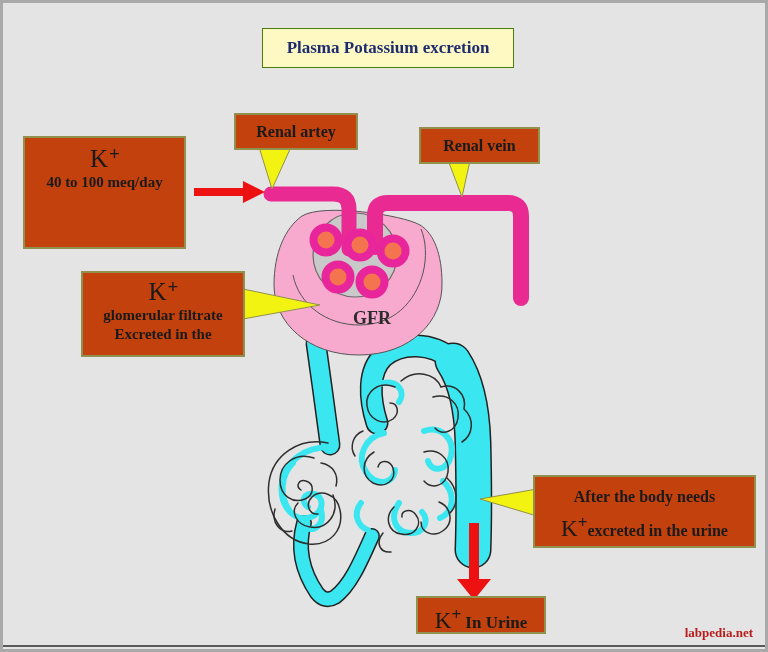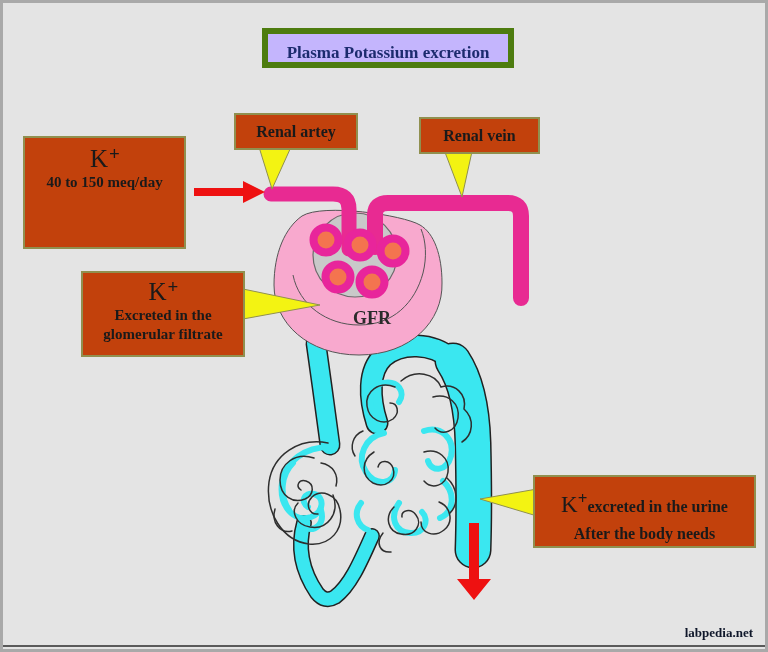--- a/index.html
+++ b/index.html
@@ -4,36 +4,36 @@
 <style>
   html,body{margin:0;padding:0;background:#cfcfcf;}
   #frame{
     position:relative;width:768px;height:652px;box-sizing:border-box;
     background:#e4e4e4;border:3px solid #a9a9a9;overflow:hidden;
     font-family:"Liberation Serif","DejaVu Serif",serif;
   }
   #artwork{position:absolute;left:0;top:0;z-index:1;}
   .box{position:absolute;z-index:2;background:#c2410c;border:2px solid #90904f;
        color:#1a1a1a;font-weight:bold;text-align:center;box-sizing:border-box;}
-  #title-box{left:259px;top:25px;width:252px;height:40px;background:#c4b5fd;
-       border:6px solid #4d7c0f;color:#1c2b6e;font-size:17px;line-height:37px;}
+  #title-box{left:259px;top:25px;width:252px;height:40px;background:#fef9c3;
+       border:1px solid #4d7c0f;color:#1c2b6e;font-size:17px;line-height:37px;}
   #artery-label{left:231px;top:110px;width:124px;height:37px;font-size:16px;line-height:34px;}
-  #vein-label{left:416px;top:114px;width:121px;height:37px;font-size:16px;line-height:34px;}
+  #vein-label{left:416px;top:124px;width:121px;height:37px;font-size:16px;line-height:34px;}
   #intake-box{left:20px;top:133px;width:163px;height:113px;font-size:15px;line-height:1.28;padding-top:4px;}
   #filtrate-box{left:78px;top:268px;width:164px;height:86px;font-size:15px;line-height:1.3;padding-top:2px;}
   #after-box{left:530px;top:472px;width:223px;height:73px;font-size:16px;line-height:1.5;padding-top:8px;}
   #urine-box{left:413px;top:593px;width:130px;height:38px;font-size:17px;line-height:32px;}
   .ion{font-weight:normal;font-size:25px;line-height:1.05;}
   .ion sup{font-weight:bold;font-size:19px;position:relative;top:2px;left:1px;}
   .ion-inline{font-weight:normal;font-size:23px;}
   .ion-inline sup{font-weight:bold;font-size:17px;position:relative;top:1px;}
   #gfr-label{position:absolute;left:326px;top:305px;width:62px;z-index:2;
        font-size:18px;font-weight:bold;color:#2b2b2b;text-align:right;}
   #watermark{position:absolute;right:12px;bottom:8px;z-index:2;
-       font-size:13px;font-weight:bold;color:#0f172a;}
+       font-size:13px;font-weight:bold;color:#b91c1c;}
   #bottom-line{position:absolute;left:0;right:0;bottom:2px;height:2px;background:#5a5a5a;z-index:3;}
 </style>
 </head>
 <body>
 
 <div id="frame">
 
   <svg id="artwork" width="768" height="652" viewBox="0 0 768 652">
 
     <g>
@@ -121,33 +121,37 @@
   <div class="box" id="artery-label">
     <span>Renal artey</span>
   </div>
 
   <div class="box" id="vein-label">
     <span>Renal vein</span>
   </div>
 
   <div class="box" id="intake-box">
     <div class="ion"><span>K</span><sup>+</sup></div>
-    <div>40 to 150 meq/day</div>
+    <div>40 to 100 meq/day</div>
   </div>
 
   <div class="box" id="filtrate-box">
     <div class="ion"><span>K</span><sup>+</sup></div>
+    <div>glomerular filtrate</div>
     <div>Excreted in the</div>
-    <div>glomerular filtrate</div>
   </div>
 
   <div class="box" id="after-box">
+    <div>After the body needs</div>
     <div><span class="ion-inline"><span>K</span><sup>+</sup></span><span>excreted in the urine</span></div>
-    <div>After the body needs</div>
   </div>
 
+  <div class="box" id="urine-box">
+    <span class="ion-inline"><span>K</span><sup>+</sup></span>
+    <span>In Urine</span>
+  </div>
 
   <div id="gfr-label">GFR</div>
 
   <div id="watermark">labpedia.net</div>
 
   <div id="bottom-line"></div>
 </div>
 
 </body></html>

